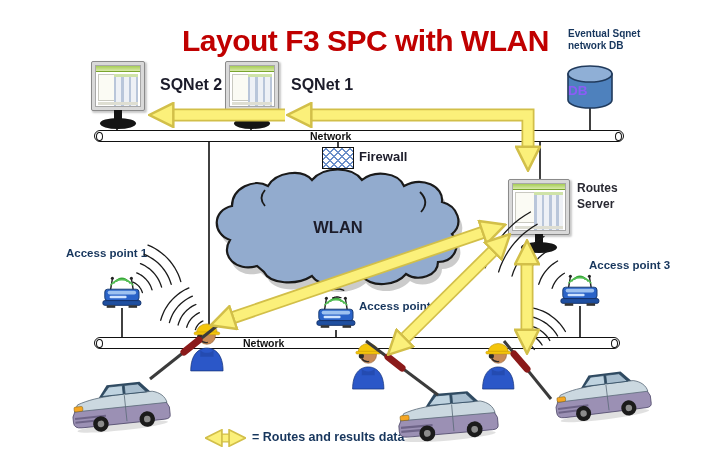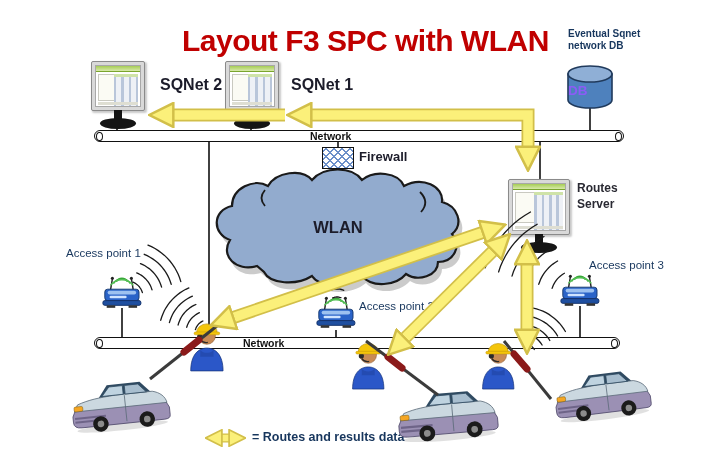--- a/index.html
+++ b/index.html
@@ -11,21 +11,21 @@
   #base-layer{z-index:1;}
   #top-layer{z-index:30;}
   .html-layer{position:absolute;z-index:10;}
   .lbl{position:absolute;z-index:20;white-space:pre-line;}
 
   
   .title{font-size:30px;font-weight:700;color:#C00000;letter-spacing:-0.5px;}
   .node-lbl{font-size:16px;font-weight:600;color:#1c1c2a;}
   .small-lbl{font-size:10.5px;font-weight:600;color:#111;}
   .fw-lbl{font-size:13px;font-weight:600;color:#1c1c2a;text-align:center;}
-  .navy-lbl{font-size:11.5px;font-weight:400;color:#17365D;}
+  .navy-lbl{font-size:11.5px;font-weight:700;color:#17365D;}
   .cap-lbl{font-size:10px;font-weight:700;color:#17365D;line-height:1.18;}
   .wlan-lbl{font-size:16.5px;font-weight:600;color:#1c1c2a;text-align:center;}
   .rs-lbl{font-size:12px;font-weight:600;color:#2a2a33;line-height:1.3;}
   .db-lbl{font-size:13.5px;font-weight:700;color:#8b5cf6;}
   .legend-lbl{font-size:12.5px;font-weight:700;color:#17365D;}
 
   
   .bus{position:absolute;height:10px;background:#fff;border:1.4px solid #111;border-radius:7px;}
   .bus::before,.bus::after{content:"";position:absolute;top:0.6px;width:5px;height:7.5px;
     border:1.1px solid #111;border-radius:50%;background:#fff;}

